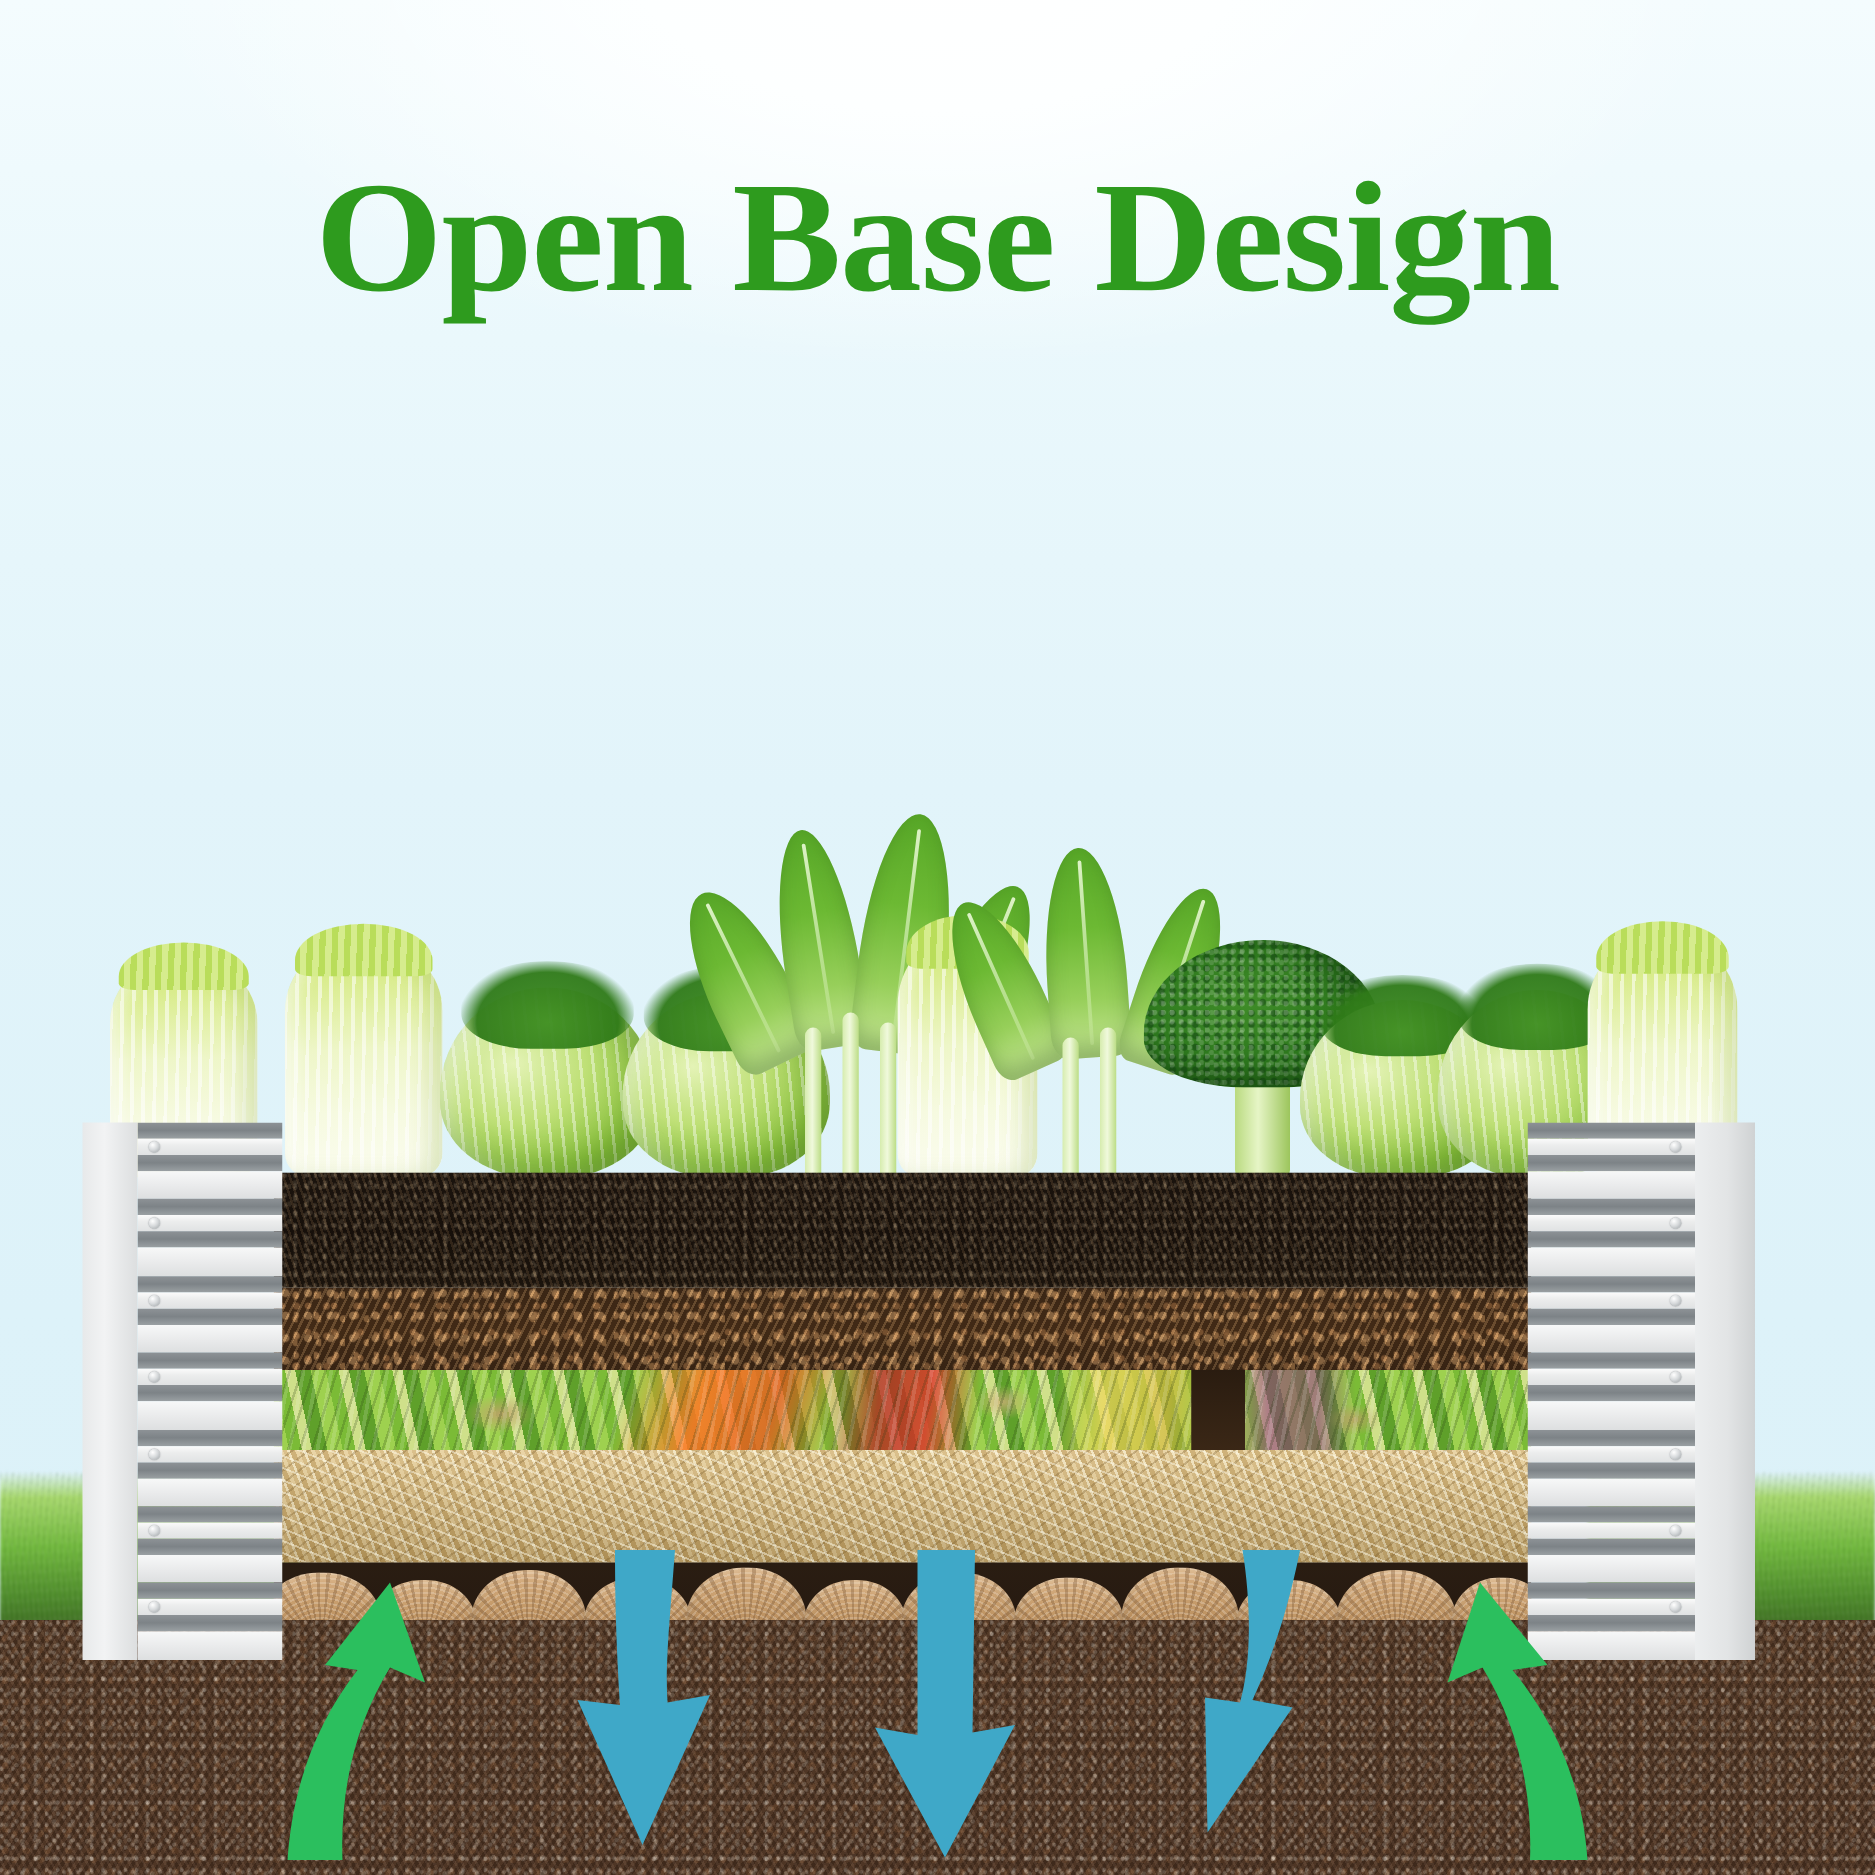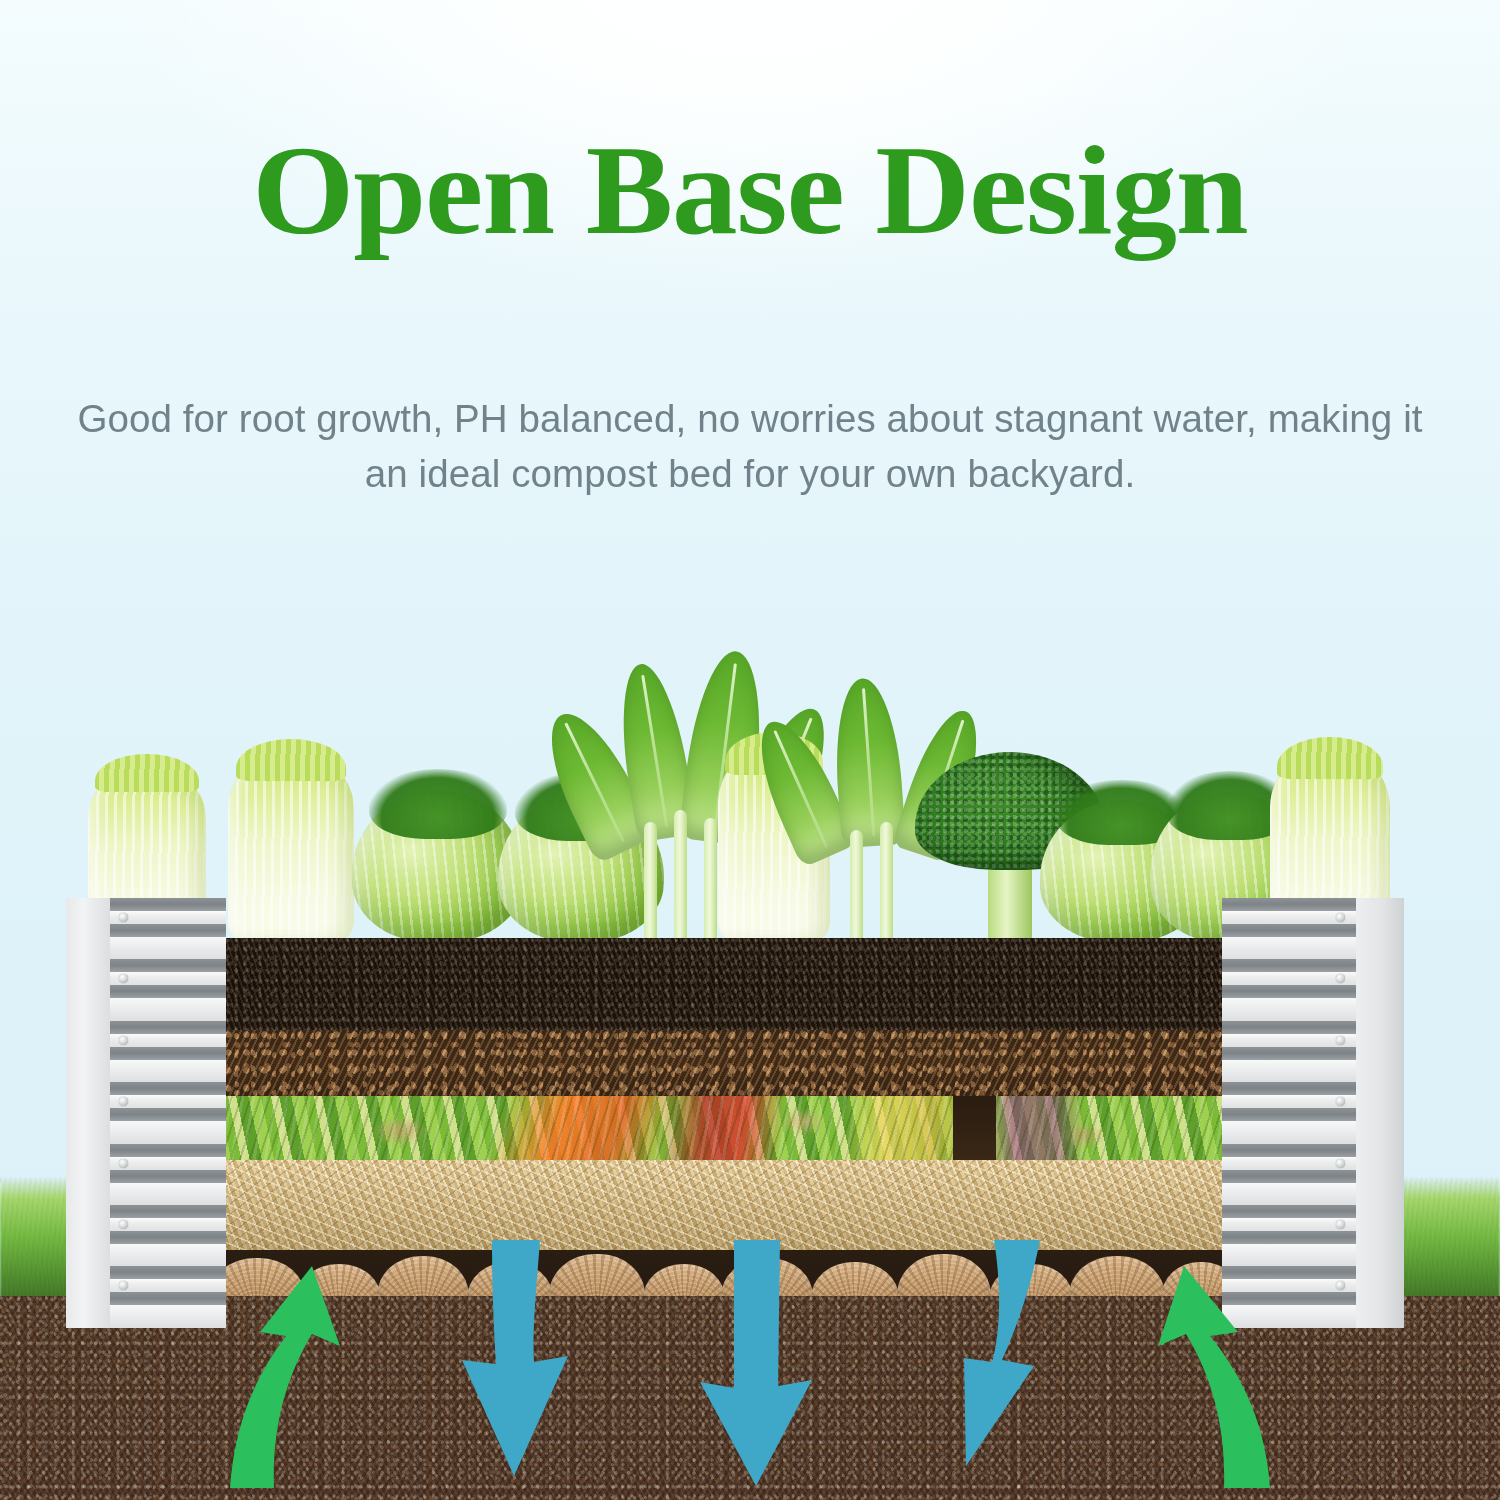--- a/index.html
+++ b/index.html
@@ -258,21 +258,20 @@
   
   .arrows{position:absolute;left:0;top:1240px;width:1500px;height:260px;}
   .arrow{position:absolute;}
 </style>
 </head>
 <body>
 
 <div id="stage">
 
   <div class="headline">Open Base Design</div>
-  <div class="subtitle">Good for root growth, PH balanced, no worries about stagnant water, making it an ideal compost bed for your own backyard.</div>
 
   <div class="grass left grass-blur"></div>
   <div class="grass right grass-blur"></div>
 
   <div class="veg-band">
     <div class="veg napa" style="left:88px;  width:118px; height:176px;"></div>
     <div class="veg napa" style="left:228px; width:126px; height:190px;"></div>
     <div class="veg cabbage" style="left:352px; width:172px; height:152px;"></div>
     <div class="veg cabbage" style="left:498px; width:166px; height:148px;"></div>
 

